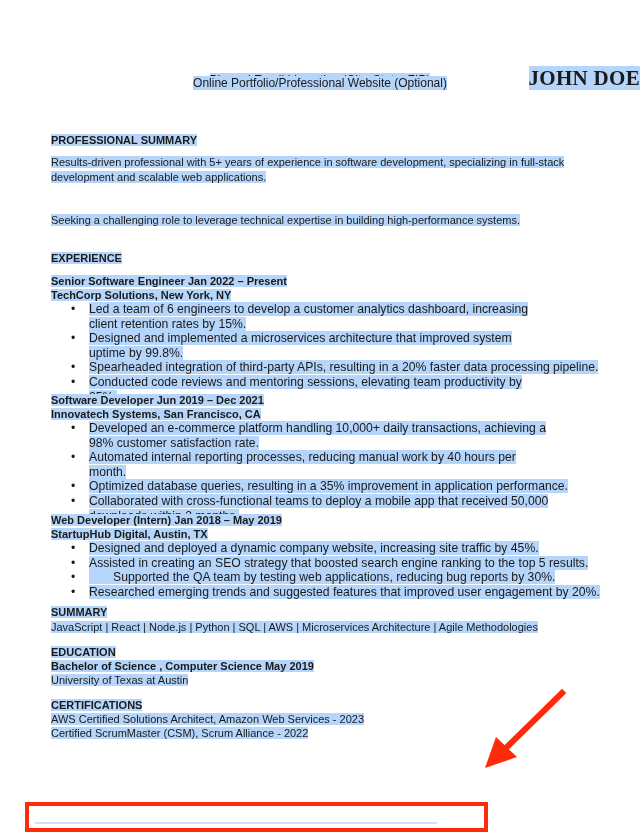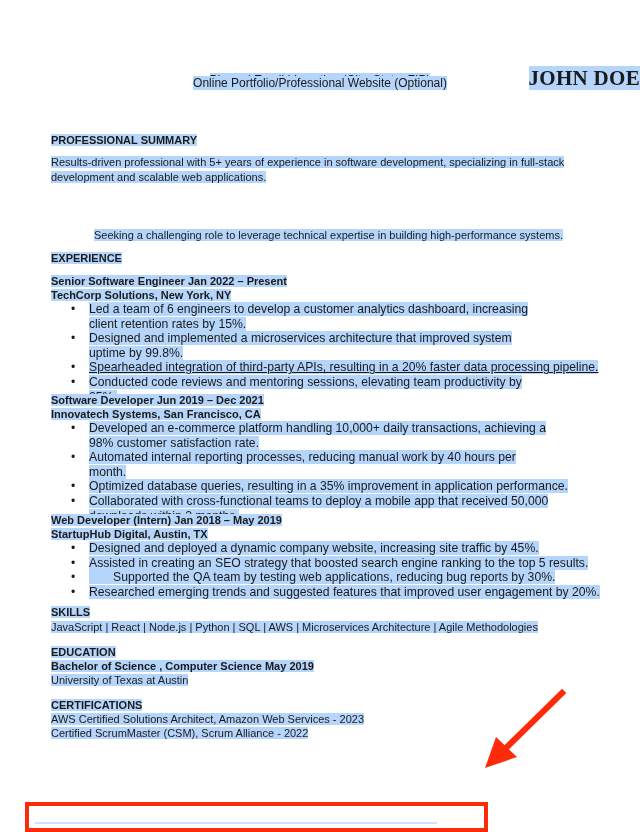--- a/index.html
+++ b/index.html
@@ -53,38 +53,38 @@
   <div class="header contact contact2">
     <span class="hl">Online Portfolio/Professional Website (Optional)</span>
   </div>
 
   <div class="block h" style="top:133px;">
     <span class="hl">PROFESSIONAL SUMMARY</span>
   </div>
   <div class="block" style="top:155px; width:530px;">
     <span class="hl">Results-driven professional with 5+ years of experience in software development, specializing in full-stack development and scalable web applications.</span>
   </div>
-  <div class="block" style="top:228px;margin-left:43px;">
+  <div class="block" style="top:213px;">
     <span class="hl">Seeking a challenging role to leverage technical expertise in building high-performance systems.</span>
   </div>
 
   <div class="block h" style="top:251px;">
     <span class="hl">EXPERIENCE</span>
   </div>
 
   <div class="block h" style="top:274px;">
     <span class="hl">Senior Software Engineer Jan 2022 – Present</span>
   </div>
   <div class="block h" style="top:288px;">
     <span class="hl">TechCorp Solutions, New York, NY</span>
   </div>
   <ul class="bullets" style="top:302px; width:480px;">
     <li><span class="dot">•</span><span class="t hl">Led a team of 6 engineers to develop a customer analytics dashboard, increasing client retention rates by 15%.</span></li>
     <li><span class="dot">•</span><span class="t hl">Designed and implemented a microservices architecture that improved system uptime by 99.8%.</span></li>
-    <li><span class="dot">•</span><span class="t hl" style="white-space:nowrap;text-decoration:underline;">Spearheaded integration of third-party APIs, resulting in a 20% faster data processing pipeline.</span></li>
+    <li><span class="dot">•</span><span class="t hl" style="white-space:nowrap;">Spearheaded integration of third-party APIs, resulting in a 20% faster data processing pipeline.</span></li>
     <li><span class="dot">•</span><span class="t hl">Conducted code reviews and mentoring sessions, elevating team productivity by 25%.</span></li>
   </ul>
 
   <div class="block h" style="top:393px;">
     <span class="hl">Software Developer Jun 2019 – Dec 2021</span>
   </div>
   <div class="block h" style="top:407px;">
     <span class="hl">Innovatech Systems, San Francisco, CA</span>
   </div>
   <ul class="bullets" style="top:421px; width:480px;">
@@ -101,21 +101,21 @@
     <span class="hl">StartupHub Digital, Austin, TX</span>
   </div>
   <ul class="bullets" style="top:541px;">
     <li><span class="dot">•</span><span class="t hl" style="white-space:nowrap;">Designed and deployed a dynamic company website, increasing site traffic by 45%.</span></li>
     <li><span class="dot">•</span><span class="t hl" style="white-space:nowrap;">Assisted in creating an SEO strategy that boosted search engine ranking to the top 5 results.</span></li>
     <li><span class="dot">•</span><span class="t hl" style="white-space:nowrap;padding-left:24px;">Supported the QA team by testing web applications, reducing bug reports by 30%.</span></li>
     <li><span class="dot">•</span><span class="t hl" style="white-space:nowrap;">Researched emerging trends and suggested features that improved user engagement by 20%.</span></li>
   </ul>
 
   <div class="block h" style="top:605px;">
-    <span class="hl">SKILLS</span>
+    <span class="hl">SUMMARY</span>
   </div>
   <div class="block" style="top:620px; white-space:nowrap;">
     <span class="hl">JavaScript | React | Node.js | Python | SQL | AWS | Microservices Architecture | Agile Methodologies</span>
   </div>
 
   <div class="block h" style="top:645px;">
     <span class="hl">EDUCATION</span>
   </div>
   <div class="block h" style="top:659px;">
     <span class="hl">Bachelor of Science , Computer Science May 2019</span>

